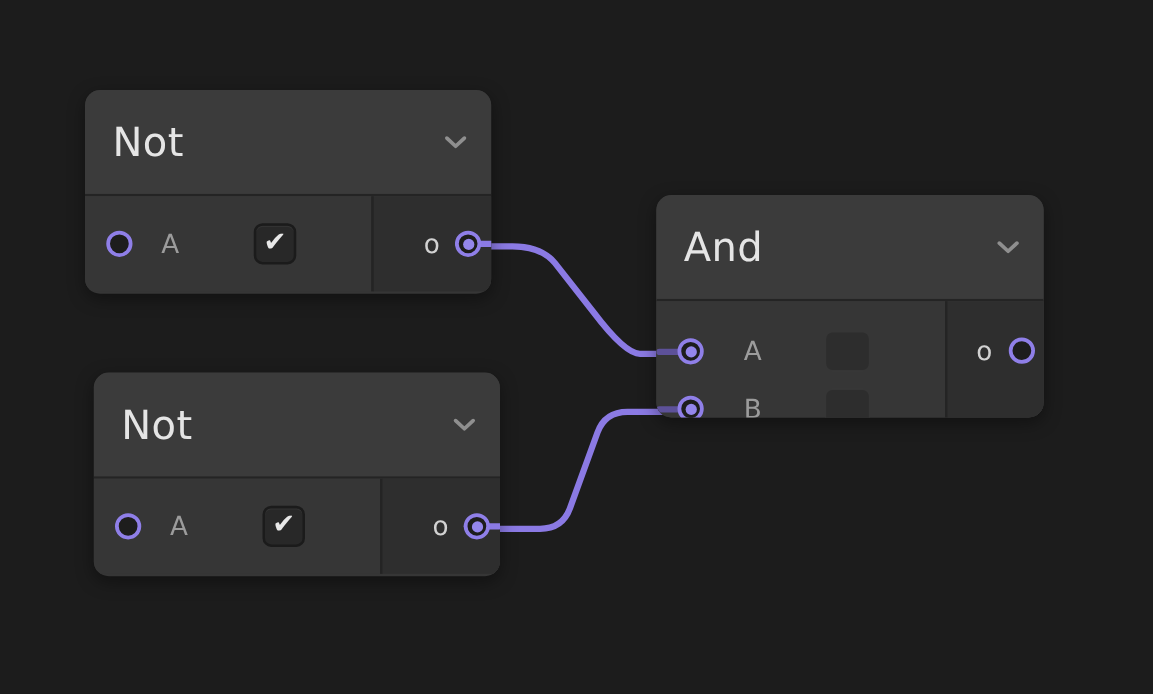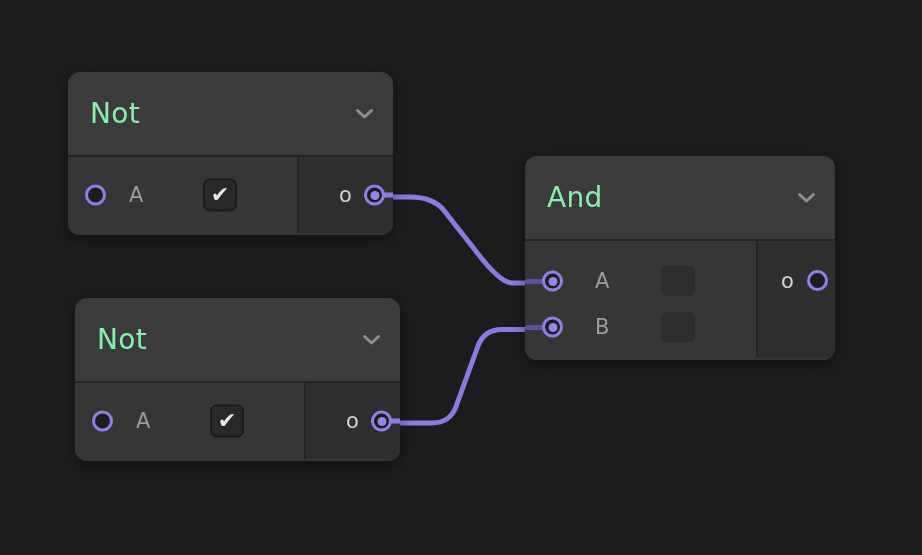--- a/index.html
+++ b/index.html
@@ -12,21 +12,21 @@
 
   .node{
     position:absolute;z-index:2;border-radius:12px;background:#363636;
     box-shadow:0 4px 14px rgba(0,0,0,0.38);overflow:hidden;
   }
   .node-header{
     height:85px;background:#3b3b3b;border-bottom:2px solid #242424;
     display:flex;align-items:center;justify-content:space-between;
     padding:0 19px 0 22px;box-sizing:border-box;border-radius:12px 12px 0 0;
   }
-  .node-title{font-size:28px;color:#86efac;letter-spacing:0.3px;}
+  .node-title{font-size:32px;color:#e5e5e5;letter-spacing:0.3px;}
   .chev{display:block;}
 
   .node-body{position:relative;display:flex;background:#363636;}
   .in-col{flex:1;position:relative;}
   .out-col{background:#2e2e2e;border-left:2px solid #242424;position:relative;box-sizing:border-box;}
 
   .row{position:absolute;left:0;right:0;}
 
   .port{
     position:absolute;width:21px;height:21px;box-sizing:border-box;
@@ -111,21 +111,21 @@
       <div class="out-col" style="width:96px;">
         <span class="out-label" style="left:40px;">o</span>
         <span class="stub bright" style="left:65px;width:31px;top:50%;transform:translateY(-50%);"></span>
         <span class="port" style="left:65px;top:50%;transform:translateY(-50%);">
             <span class="dot"></span>
           </span>
       </div>
     </div>
   </div>
 
-  <div class="node" style="left:525px;top:156px;width:310px;height:204px;">
+  <div class="node" style="left:525px;top:156px;width:310px;height:178px;">
     <div class="node-header">
       <span class="node-title">And</span>
       <svg class="chev" width="19" height="12" viewBox="0 0 19 12">
         <path d="M2.5 2.5 L9.5 9 L16.5 2.5" stroke="#8f8f8f" stroke-width="3" fill="none" stroke-linecap="round" stroke-linejoin="round"></path>
       </svg>
     </div>
     <div class="node-body" style="height:117px;">
       <div class="in-col">
 
         <span class="stub dim" style="left:0;width:29px;top:38px;"></span>

